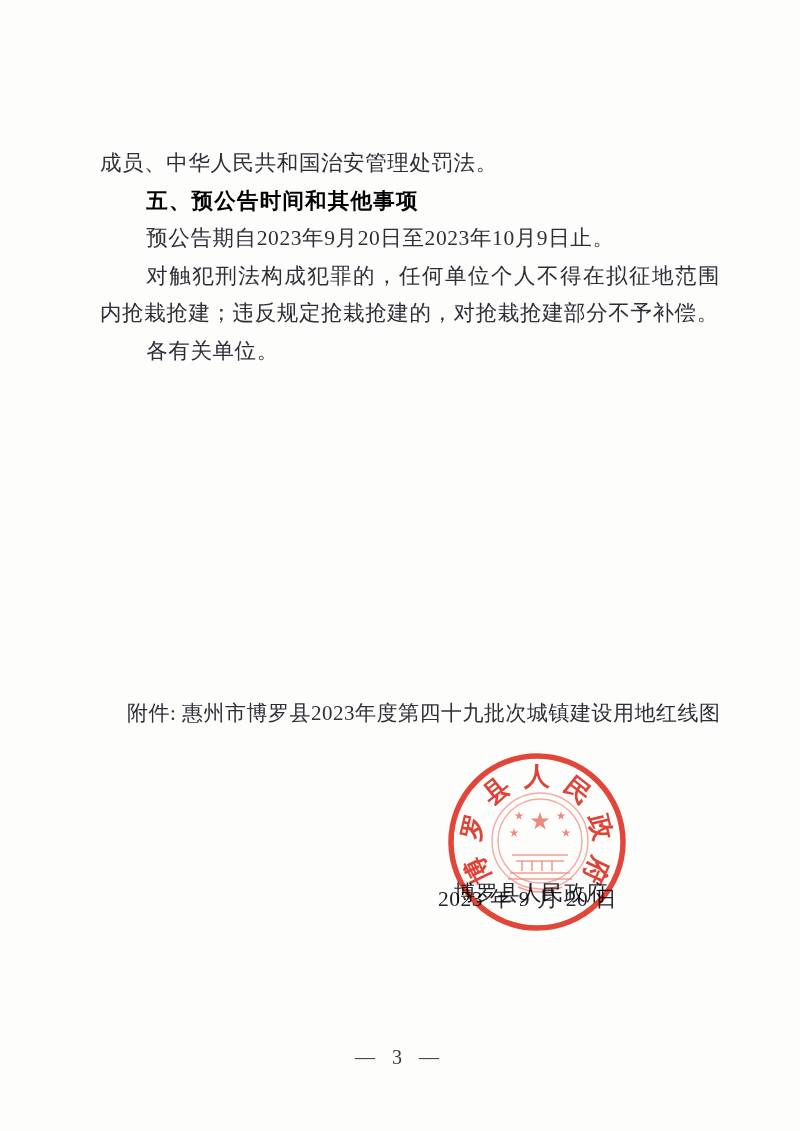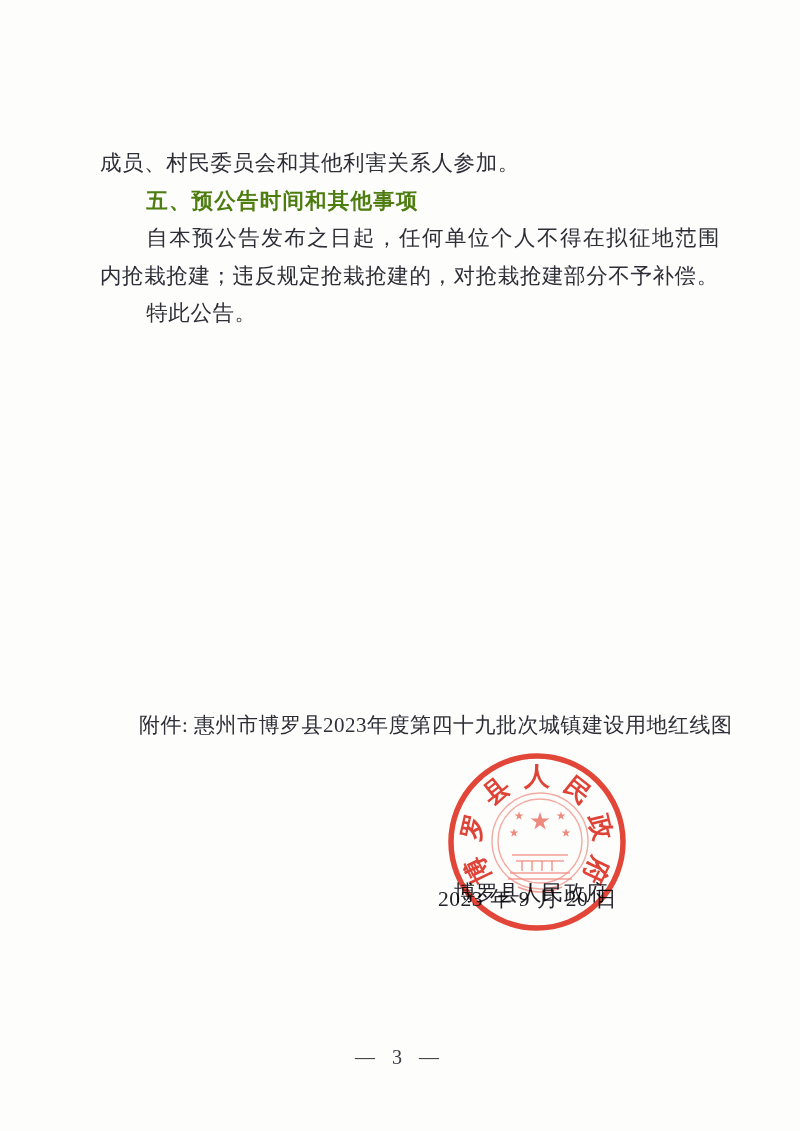--- a/index.html
+++ b/index.html
@@ -23,27 +23,27 @@
     margin: 0;
     font-size: 21.5px;
     letter-spacing: 0.6px;
     line-height: 37.6px;
     text-align: justify;
     text-justify: inter-ideograph;
   }
   .indent { text-indent: 2.15em; }
   .heading {
     font-weight: bold;
-    color: #4d7c0f;
+    color: #000000;
     letter-spacing: 1.2px;
   }
   .attachment {
     position: absolute;
     left: 127px; top: 699px;
-    margin: 12px;
+    margin: 0;
     font-size: 21px;
     letter-spacing: 0.5px;
     color: #2e2e37;
     white-space: nowrap;
   }
   .seal-wrap { position: absolute; left: 0; top: 0; }
   .seal {
     position: absolute;
     left: 444px; top: 749px;
     mix-blend-mode: multiply;
@@ -91,24 +91,25 @@
     letter-spacing: 6px;
     color: #3a3a42;
   }
 </style>
 </head>
 <body>
 
 <div class="page">
 
   <div class="content">
-    <p class="para">成员、村民委员会和其他利害关系人参加。</p>
+    <p class="para">成员、中华人民共和国治安管理处罚法。</p>
     <p class="para indent heading">五、预公告时间和其他事项</p>
-    <p class="para indent">自本预公告发布之日起，任何单位个人不得在拟征地范围内抢栽抢建；违反规定抢栽抢建的，对抢栽抢建部分不予补偿。</p>
-    <p class="para indent">特此公告。</p>
+    <p class="para indent">预公告期自2023年9月20日至2023年10月9日止。</p>
+    <p class="para indent">对触犯刑法构成犯罪的，任何单位个人不得在拟征地范围内抢栽抢建；违反规定抢栽抢建的，对抢栽抢建部分不予补偿。</p>
+    <p class="para indent">各有关单位。</p>
   </div>
 
   <p class="attachment">附件: 惠州市博罗县2023年度第四十九批次城镇建设用地红线图</p>
 
   <div class="seal-wrap">
     <svg class="seal" width="186" height="186" viewBox="0 0 186 186" xmlns="http://www.w3.org/2000/svg">
       <circle class="border-ring" cx="93" cy="93" r="86"></circle>
       <g id="seal-arc">
           <text class="arc-char" x="93" y="36" text-anchor="middle" transform="rotate(-115.5 93 93)">博</text>
           <text class="arc-char" x="93" y="36" text-anchor="middle" transform="rotate(-77 93 93)">罗</text>

